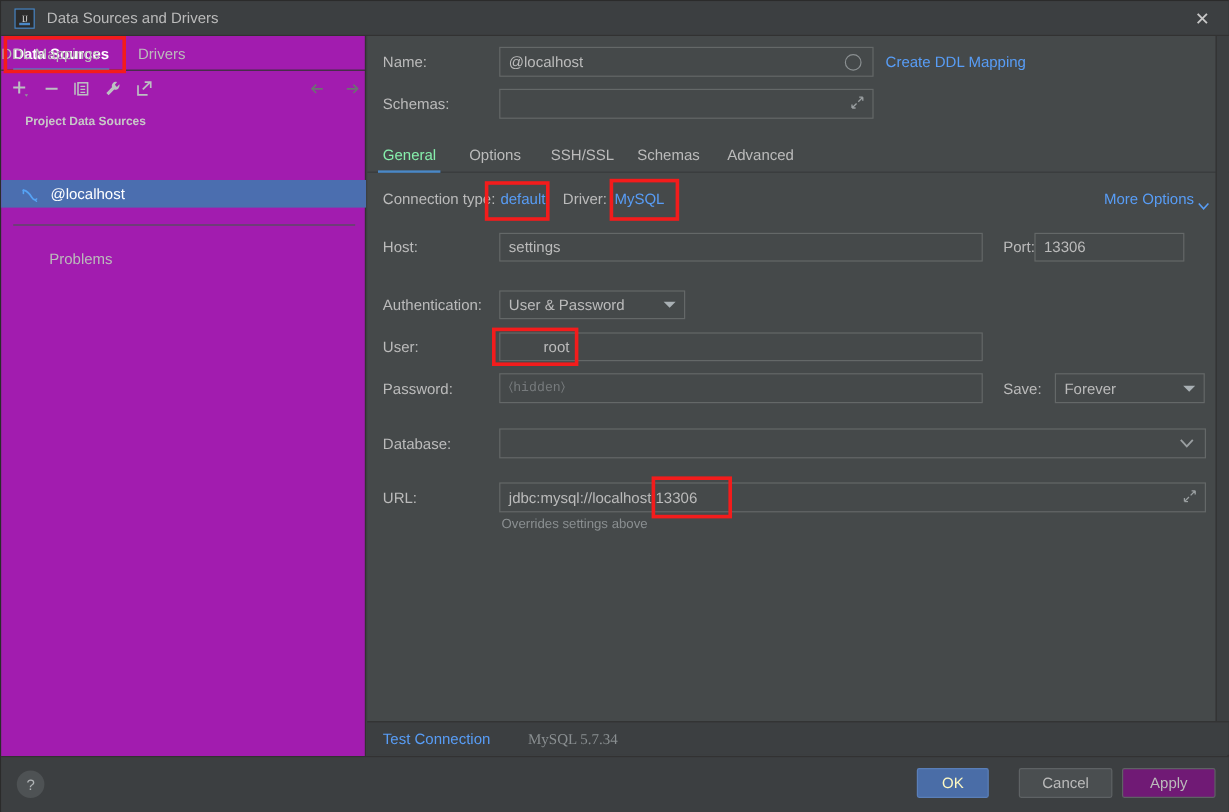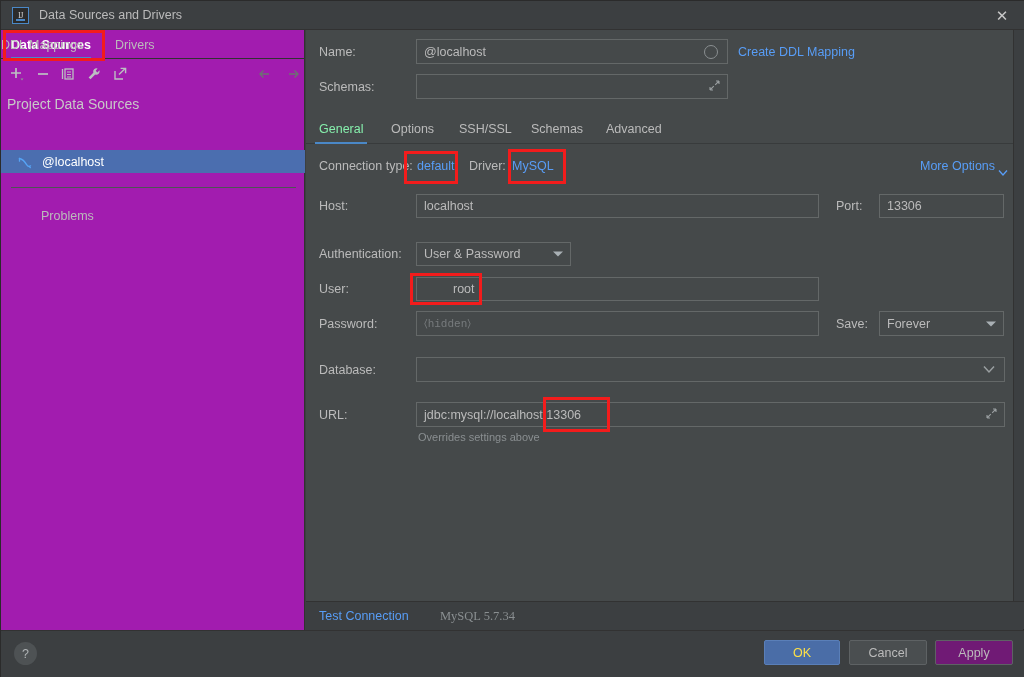--- a/index.html
+++ b/index.html
@@ -74,22 +74,22 @@
   }
   .tb-icon {
     position: absolute; top: 3px; width: 24px; height: 24px;
     display: flex; align-items: center; justify-content: center;
     cursor: pointer; color: #a9b0b4;
   }
   .tb-icon.disabled { color: #606366; cursor: default; }
   .tb-icon svg { display: block; }
 
   #section-header {
-    position: absolute; left: 6px; top: 66px;
-    font-size: 14px; color: #c8c8c8; font-weight: normal;
+    position: absolute; left: 20px; top: 66px;
+    font-size: 10px; color: #c8c8c8; font-weight: bold;
   }
 
   #ds-row {
     position: absolute; left: 0; top: 120px; width: 304px; height: 23px;
     background: #4b6eaf;
     display: flex; align-items: center;
     cursor: pointer;
   }
   #ds-icon { margin-left: 16px; width: 16px; height: 16px; }
   #ds-label {
@@ -203,22 +203,22 @@
     display: flex; align-items: center; justify-content: center;
     color: #b0b4b6; font-size: 12.5px; cursor: pointer;
   }
   .dlg-btn {
     position: absolute; top: 9px; height: 25px;
     display: flex; align-items: center; justify-content: center;
     font-size: 12.5px; cursor: pointer;
     border-radius: 2px;
   }
   #btn-ok {
-    left: 763px; width: 76px;
-    background: #4a6da7; border: 1px solid #5a7fb8; color: #fde047; text-align: right;
+    left: 763px; width: 60px;
+    background: #4a6da7; border: 1px solid #5a7fb8; color: #fef9c3; text-align: right;
   }
   #btn-cancel {
     left: 848px; width: 78px;
     background: #4a4e50; border: 1px solid #5e6264; color: #bbbbbb;
   }
   #btn-apply {
     left: 934px; width: 78px;
     background: #701a75; border: 1px solid #5e6264; color: #bbbbbb;
   }
 
@@ -357,24 +357,24 @@
     <div class="linktext" style="left:206px; top:129px;">MySQL</div>
     <div class="linktext" style="left:614px; top:129px;">More Options</div>
     <span style="position:absolute; left:692px; top:133px;">
       <svg width="10" height="8" viewBox="0 0 10 8">
           <path d="M1 1.5 L5 6 L9 1.5" stroke="#589df6" stroke-width="1.3" fill="none"></path>
         </svg>
     </span>
 
     <div class="lbl" style="left:13px; top:169px;">Host:</div>
     <div class="field" style="left:110px; top:164px; width:403px; height:24px;">
-      <span>localhost</span>
+      <span>settings</span>
     </div>
     <div class="lbl" style="left:530px; top:169px;">Port:</div>
-    <div class="field" style="left:573px; top:164px; width:125px; height:24px;">
+    <div class="field" style="left:556px; top:164px; width:125px; height:24px;">
       <span>13306</span>
     </div>
 
     <div class="lbl" style="left:13px; top:217px;">Authentication:</div>
     <div class="combo" style="left:110px; top:212px; width:155px; height:24px;">
       <span>User &amp; Password</span>
       <span class="combo-arrow"></span>
     </div>
 
     <div class="lbl" style="left:13px; top:252px;">User:</div>

